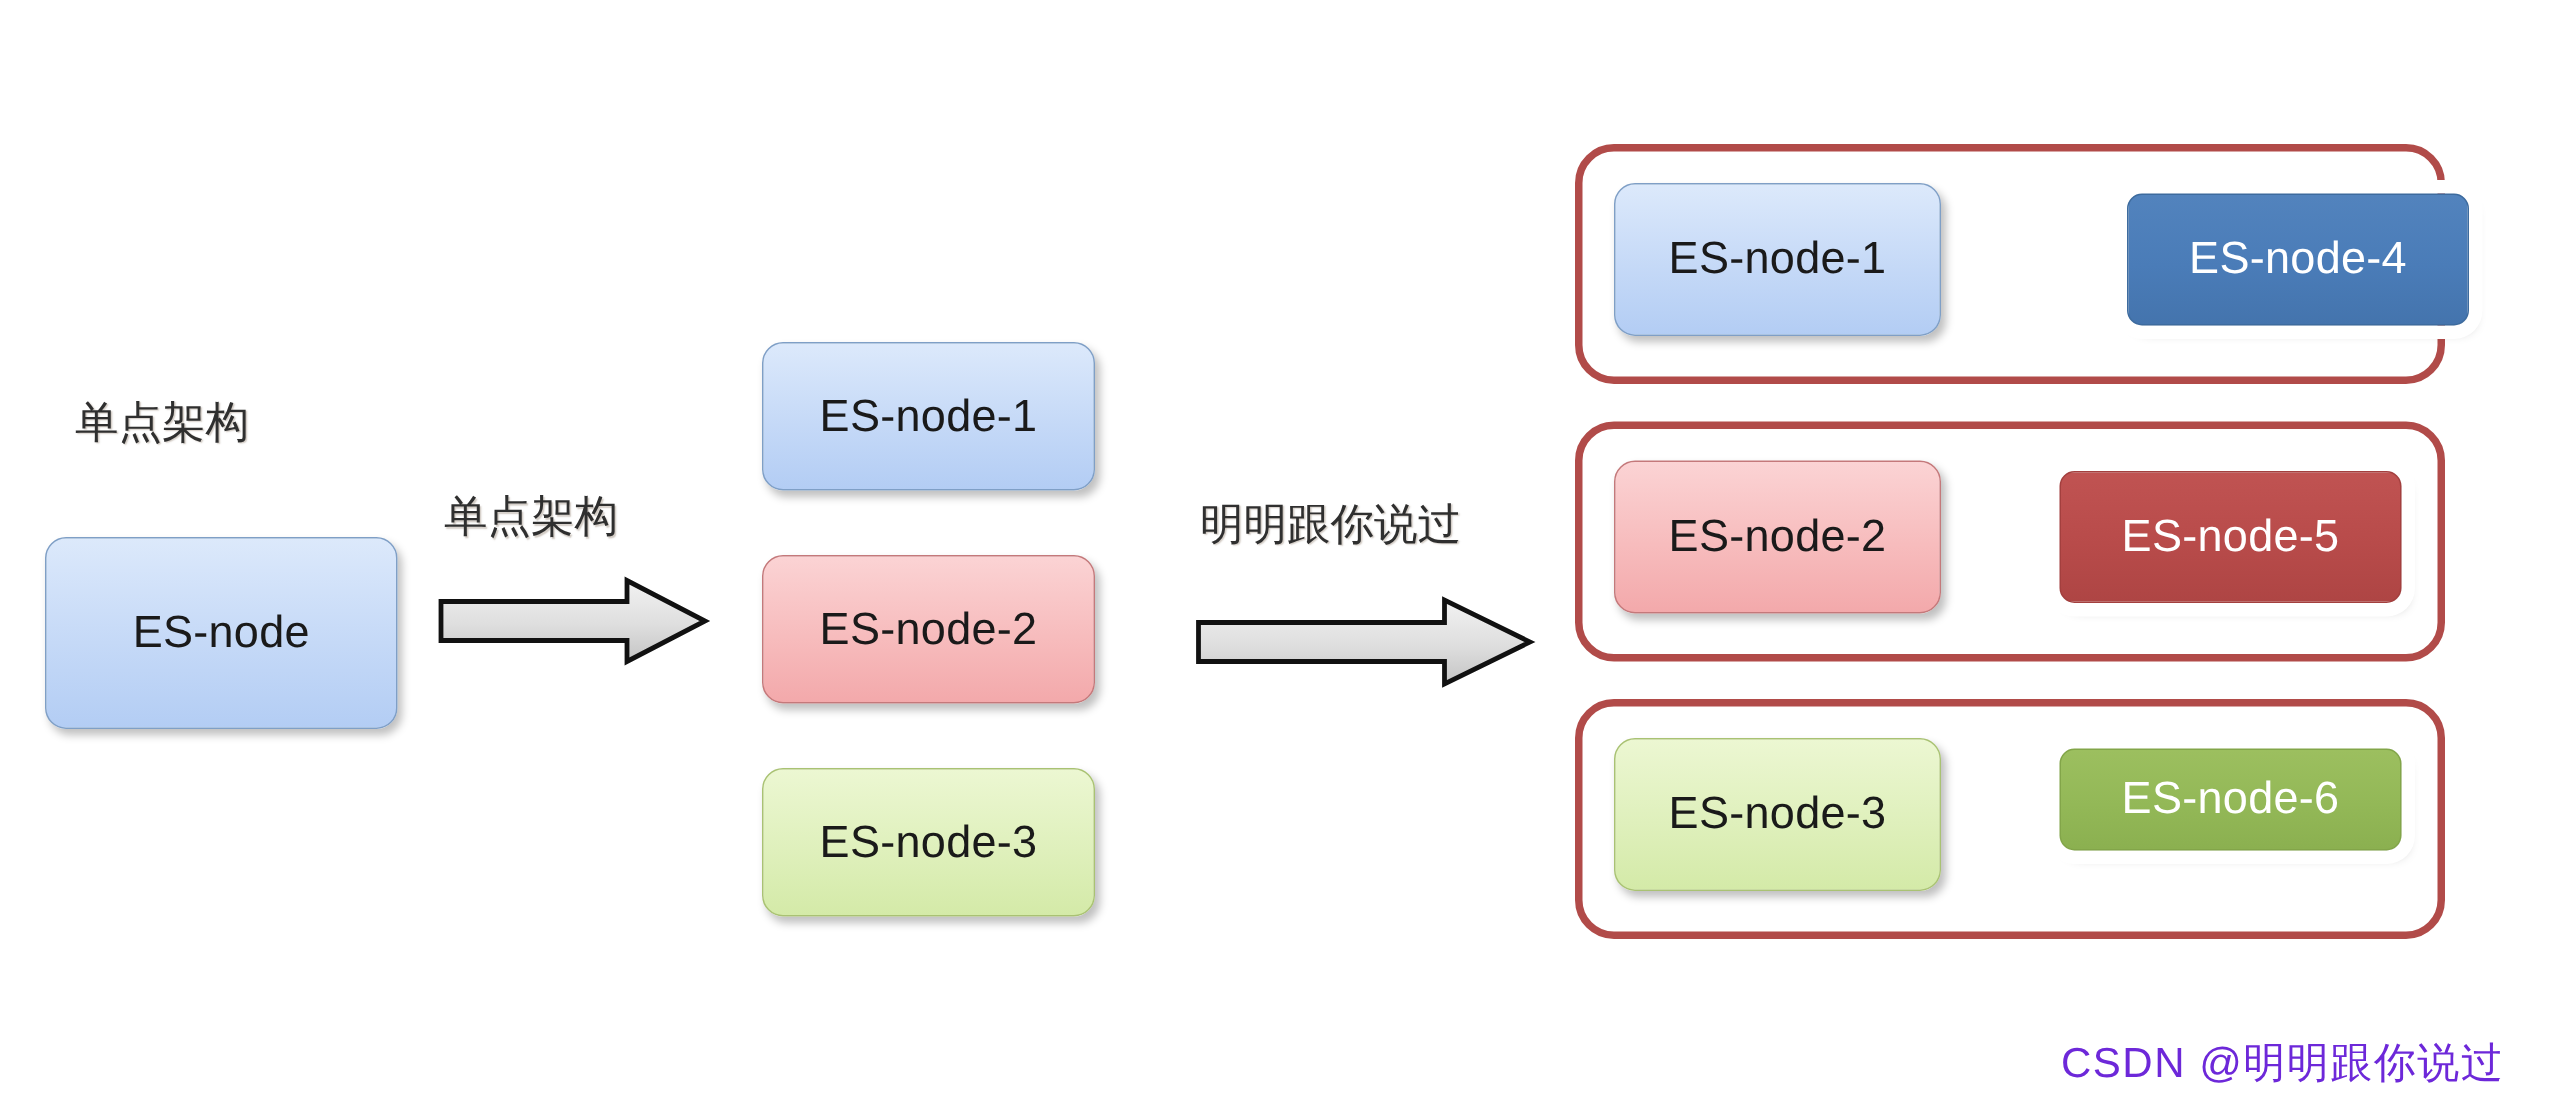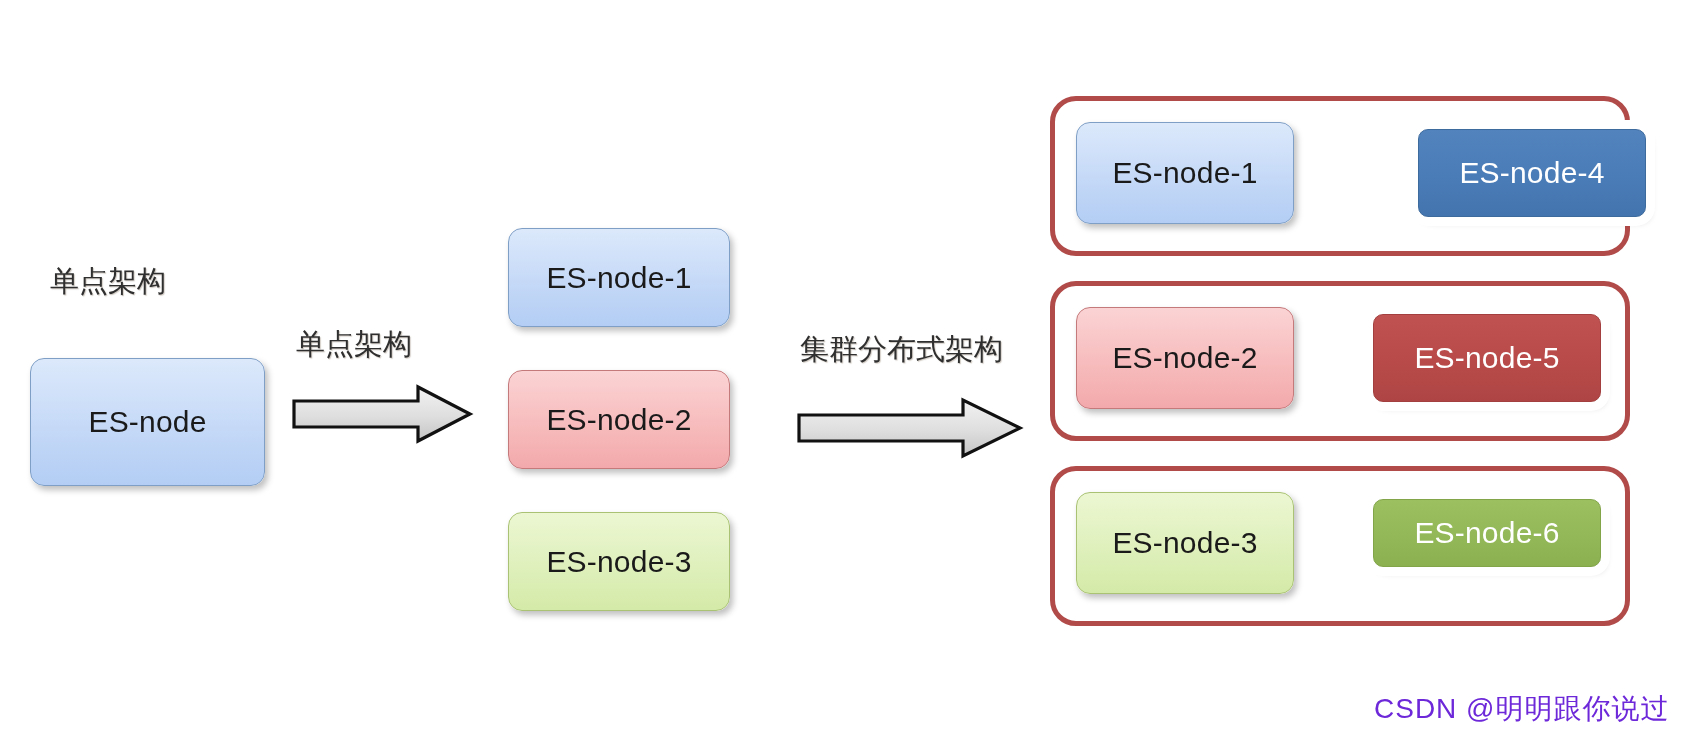--- a/index.html
+++ b/index.html
@@ -129,21 +129,21 @@
   </div>
 
   <div class="node red-light" style="left:508px; top:370px; width:222px; height:99px;">
     <span>ES-node-2</span>
   </div>
 
   <div class="node green-light" style="left:508px; top:512px; width:222px; height:99px;">
     <span>ES-node-3</span>
   </div>
 
-  <div class="cn-label" style="left:800px; top:330px;">集群分布式架构</div>
+  <div class="cn-label" style="left:800px; top:330px;">明明跟你说过</div>
 
   <svg class="arrow" style="left:795px; top:396px;" width="230" height="64" viewBox="0 0 230 64">
     <defs>
       <linearGradient id="agrad2" x1="0" y1="0" x2="0" y2="1">
         <stop offset="0%" stop-color="#f2f2f2"></stop>
         <stop offset="55%" stop-color="#dedede"></stop>
         <stop offset="100%" stop-color="#c4c4c4"></stop>
       </linearGradient>
     </defs>
     <path d="M4,19 L168,19 L168,4 L225,32 L168,60 L168,45 L4,45 Z" fill="url(#agrad2)" stroke="#111111" stroke-width="3.2" stroke-linejoin="miter"></path>

